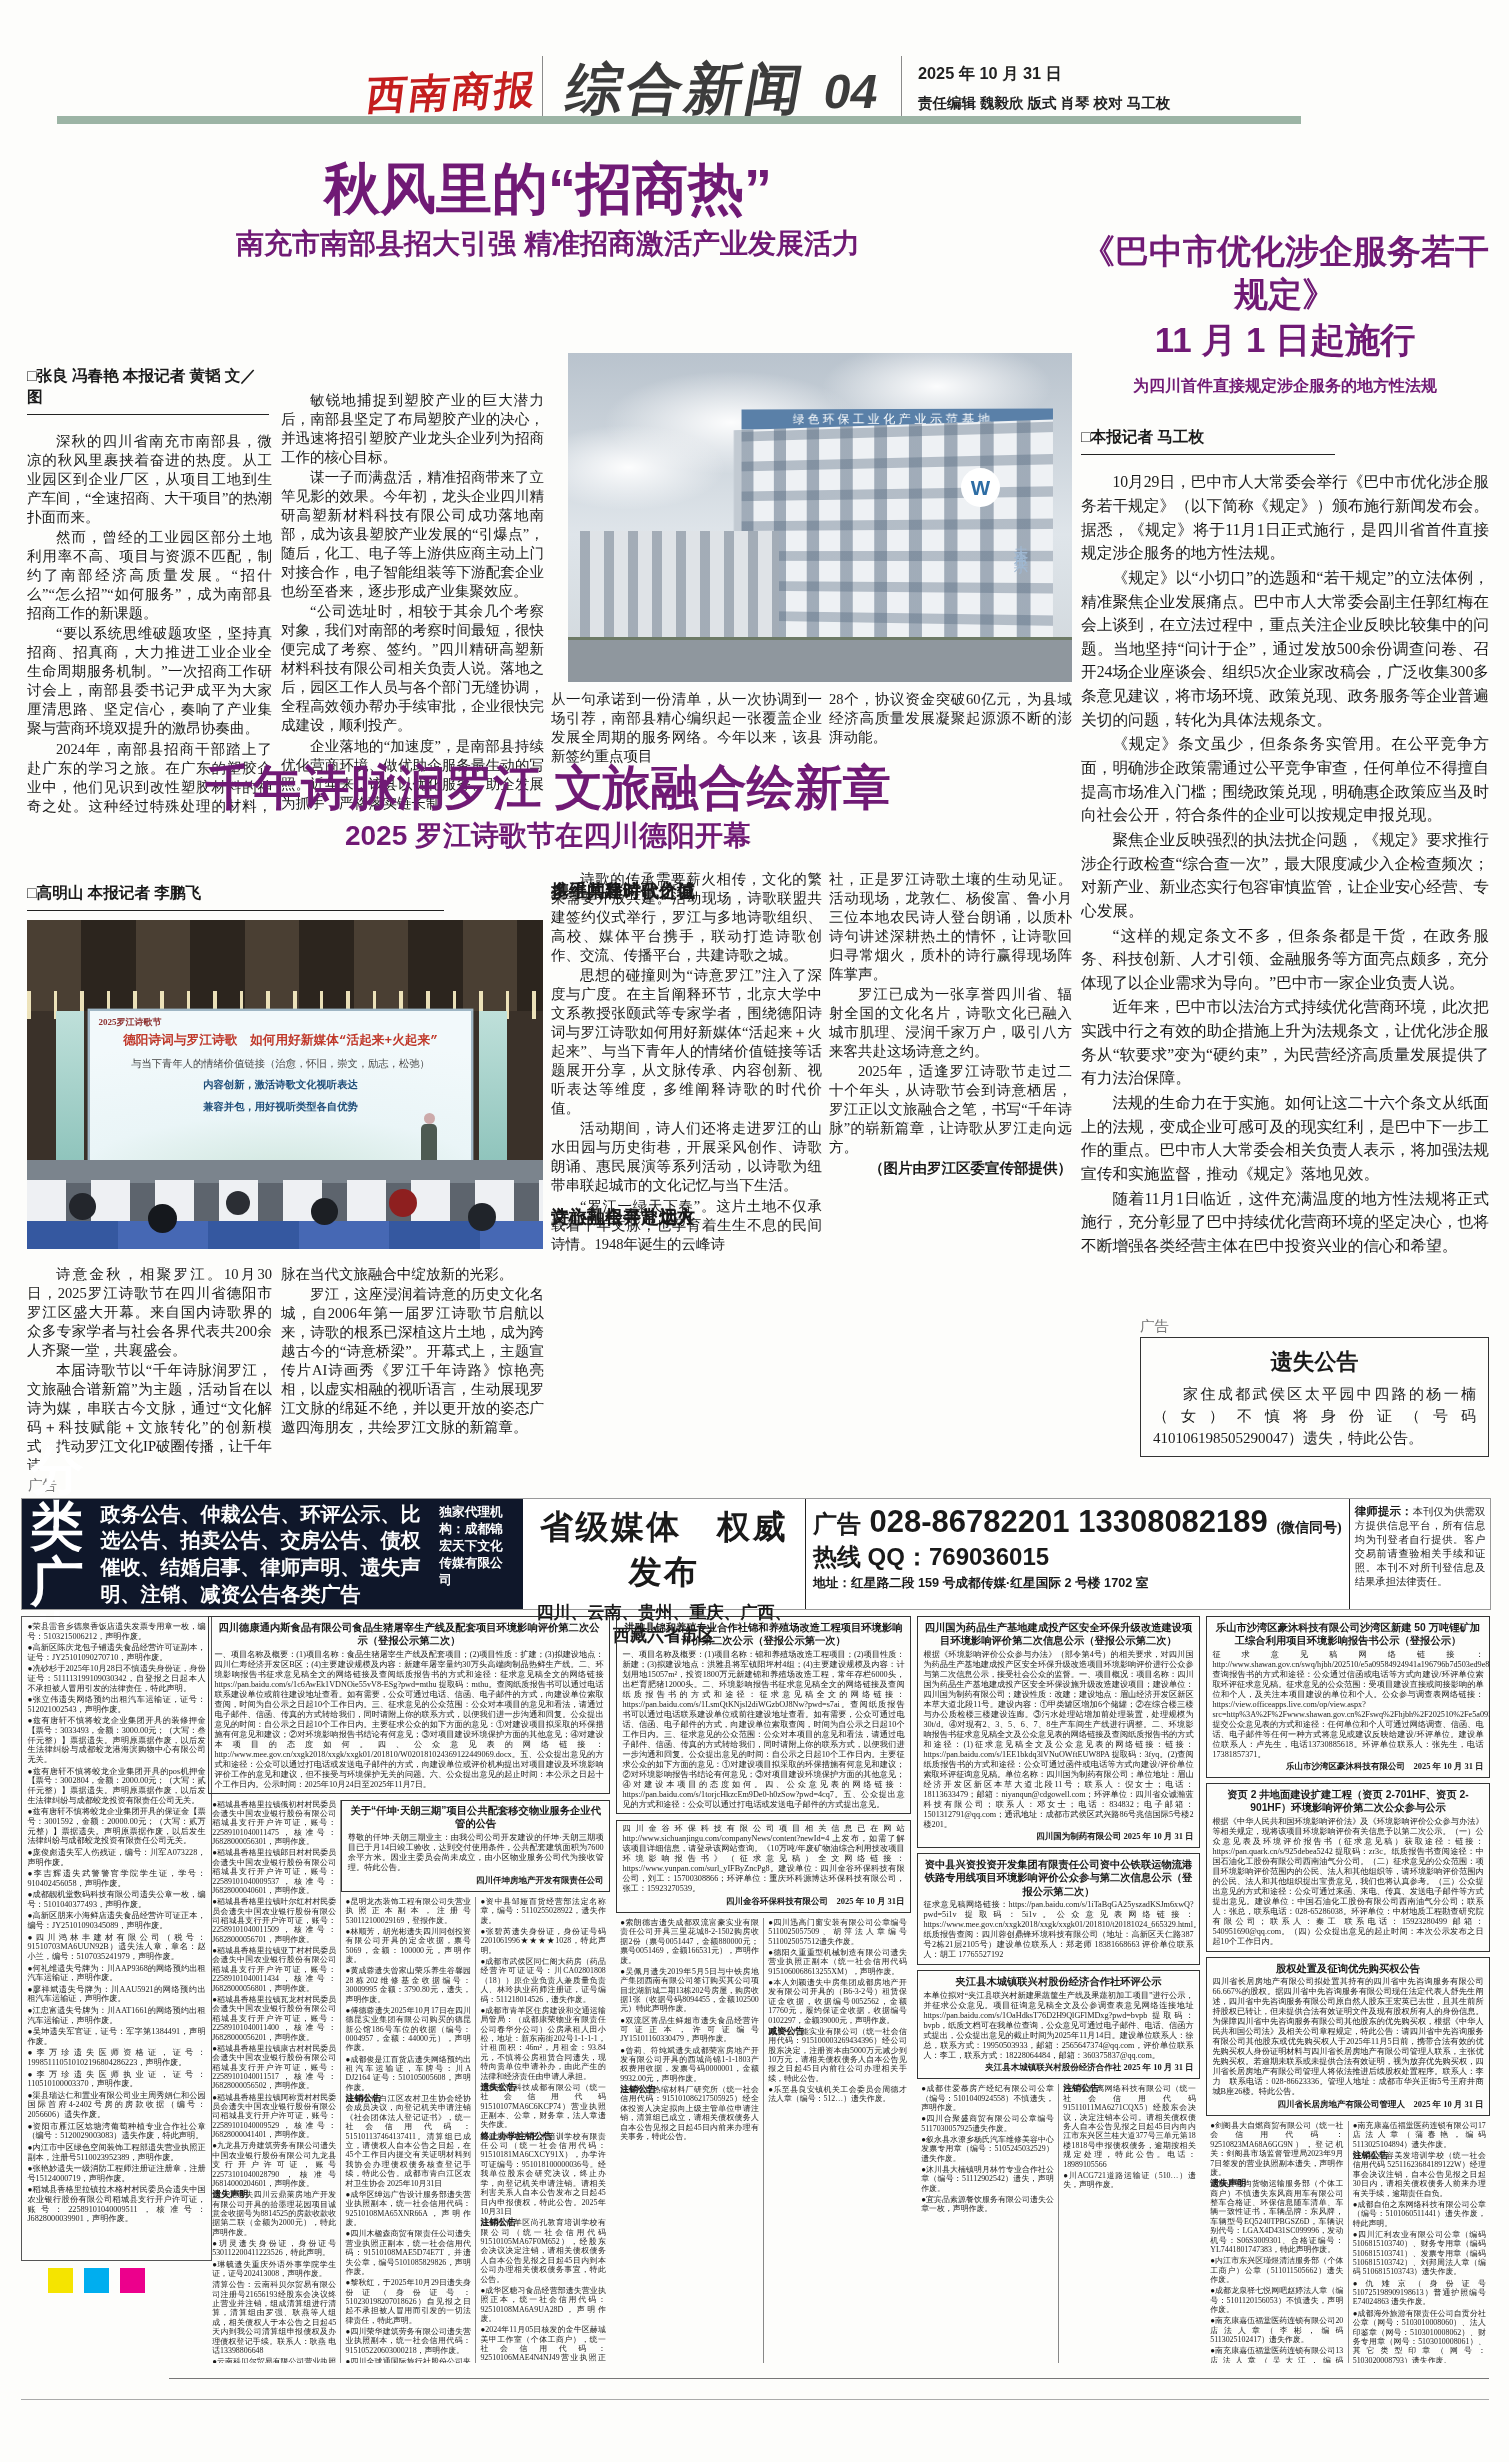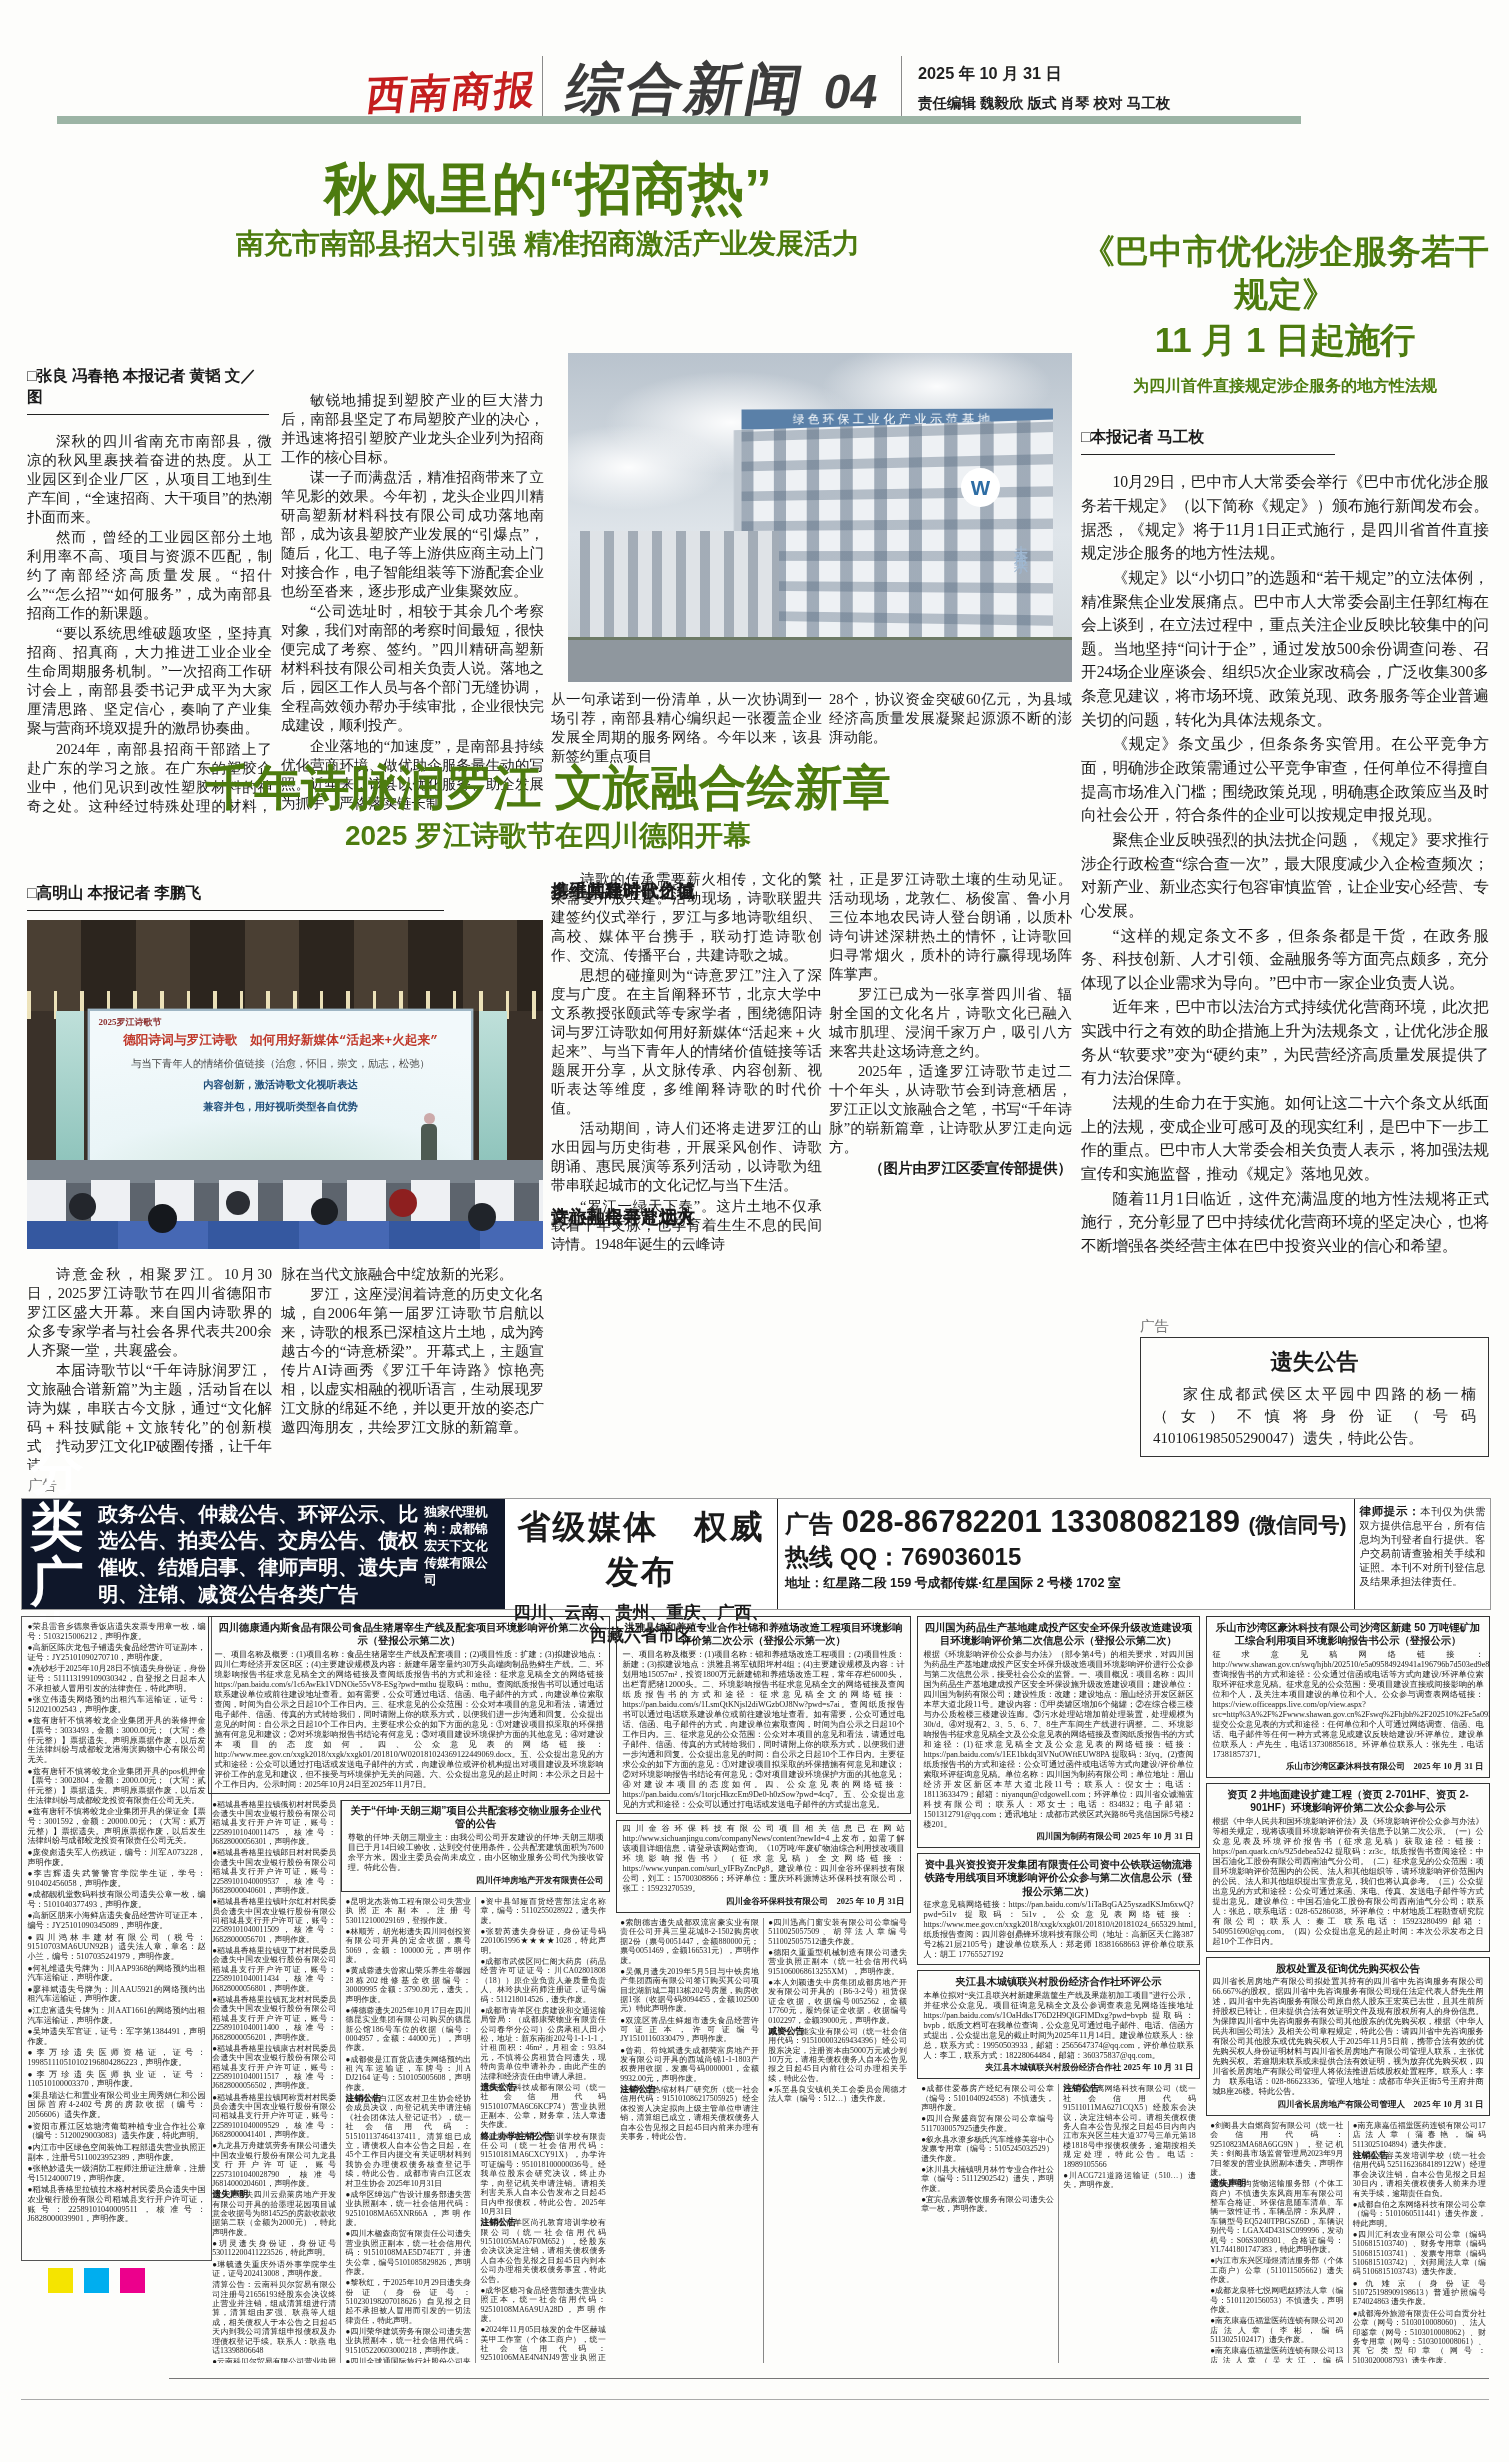--- a/index.html
+++ b/index.html
@@ -10,21 +10,21 @@
   .logo{font-family:"Liberation Sans",sans-serif;font-weight:bold;color:#c41e1f;font-size:40px;
         transform:skewX(-9deg) rotate(-2deg);letter-spacing:2.4px;}
   .mast-sec{font-family:"Liberation Sans",sans-serif;font-weight:bold;color:#3c3c3c;font-size:56px;
         transform:skewX(-10deg);letter-spacing:3.6px;}
   .mast-sec .pgno{font-size:48px;letter-spacing:0;}
   .vrule{width:1.2px;background:#8a8a8a;}
   .mast-date{font-family:"Liberation Sans",sans-serif;font-weight:bold;font-size:16.3px;color:#222;}
   .mast-staff{font-family:"Liberation Sans",sans-serif;font-weight:bold;font-size:14.5px;color:#222;margin-top:8.5px;}
   .greenbar{background:#9cb4a5;height:7.9px;}
   
-  .hl{font-family:"Liberation Sans",sans-serif;font-weight:bold;text-align:center;color:#4d7c0f;}
+  .hl{font-family:"Liberation Sans",sans-serif;font-weight:bold;text-align:center;color:#701a75;}
   .byline{font-size:15.7px;font-weight:bold;border-bottom:1.2px solid #222;padding-bottom:6px;}
   .col{overflow:hidden;text-align:justify;}
   .col .para{font-size:14.5px;line-height:19px;text-indent:2em;margin:0 0 1.2px 0;}
   .col .para.cont{text-indent:0;}
   .col .para.head{font-family:"Liberation Sans",sans-serif;text-indent:0;text-align:center;font-weight:bold;
                   font-size:18px;line-height:24px;margin:8.5px 0;}
   .col .para.cap{text-indent:0;text-align:right;font-weight:bold;}
   .a3col .para{font-size:15.7px;line-height:23.6px;}
   
   .photo1{background:linear-gradient(#b9c3cd,#dfe5ea 55%,#cfd6db);overflow:hidden;}
@@ -79,21 +79,21 @@
   .ban-red-row{display:flex;align-items:center;}
   .ban-title{font-family:"Liberation Sans",sans-serif;font-weight:bold;font-size:53px;letter-spacing:1.2px;line-height:56px;}
   .ban-cats{font-family:"Liberation Sans",sans-serif;font-weight:bold;font-size:20px;line-height:26.6px;margin-left:9.7px;}
   .ban-agency{font-family:"Liberation Sans",sans-serif;font-weight:bold;font-size:12.7px;margin-top:1.2px;}
   .ban-mid{width:326px;padding:6px 6px;box-sizing:border-box;text-align:center;border-right:1.2px solid #222;}
   .ban-mid .m1{font-family:"Liberation Sans",sans-serif;font-weight:bold;font-size:33px;letter-spacing:2.4px;}
   .ban-mid .m2{font-family:"Liberation Sans",sans-serif;font-weight:bold;font-size:17px;margin-top:6px;}
   .ban-hot{flex:1;padding:4.8px 7.2px;box-sizing:border-box;font-family:"Liberation Sans",sans-serif;}
   .hot-row1{font-weight:bold;font-size:31px;white-space:nowrap;}
   .hot-row1 .lab{font-size:24px;}
-  .hot-wechat{font-size:21px;font-weight:bold;}
+  .hot-wechat{font-size:14px;font-weight:bold;font-family:Liberation Serif, serif;}
   .hot-row2{font-weight:bold;font-size:24px;margin-top:1.2px;white-space:nowrap;}
   .hot-addr{font-size:12.7px;font-weight:bold;margin-top:2.4px;}
   .ban-law{width:162px;border-left:1.2px solid #222;padding:4.8px;box-sizing:border-box;
            font-size:10.3px;line-height:14px;text-align:justify;}
   .ban-law b{font-size:11.5px;}
   
   .adcol{display:flex;flex-direction:column;overflow:hidden;box-sizing:border-box;}
   .adbox{border:1.2px solid #333;padding:3.6px 5.4px;margin-bottom:5.4px;box-sizing:border-box;}
   .adbox .bt{font-family:"Liberation Sans",sans-serif;font-weight:bold;font-size:10.3px;line-height:13.3px;text-align:center;margin-bottom:2.4px;}
   .adbox .bb{font-size:8.2px;line-height:10px;text-align:justify;}

